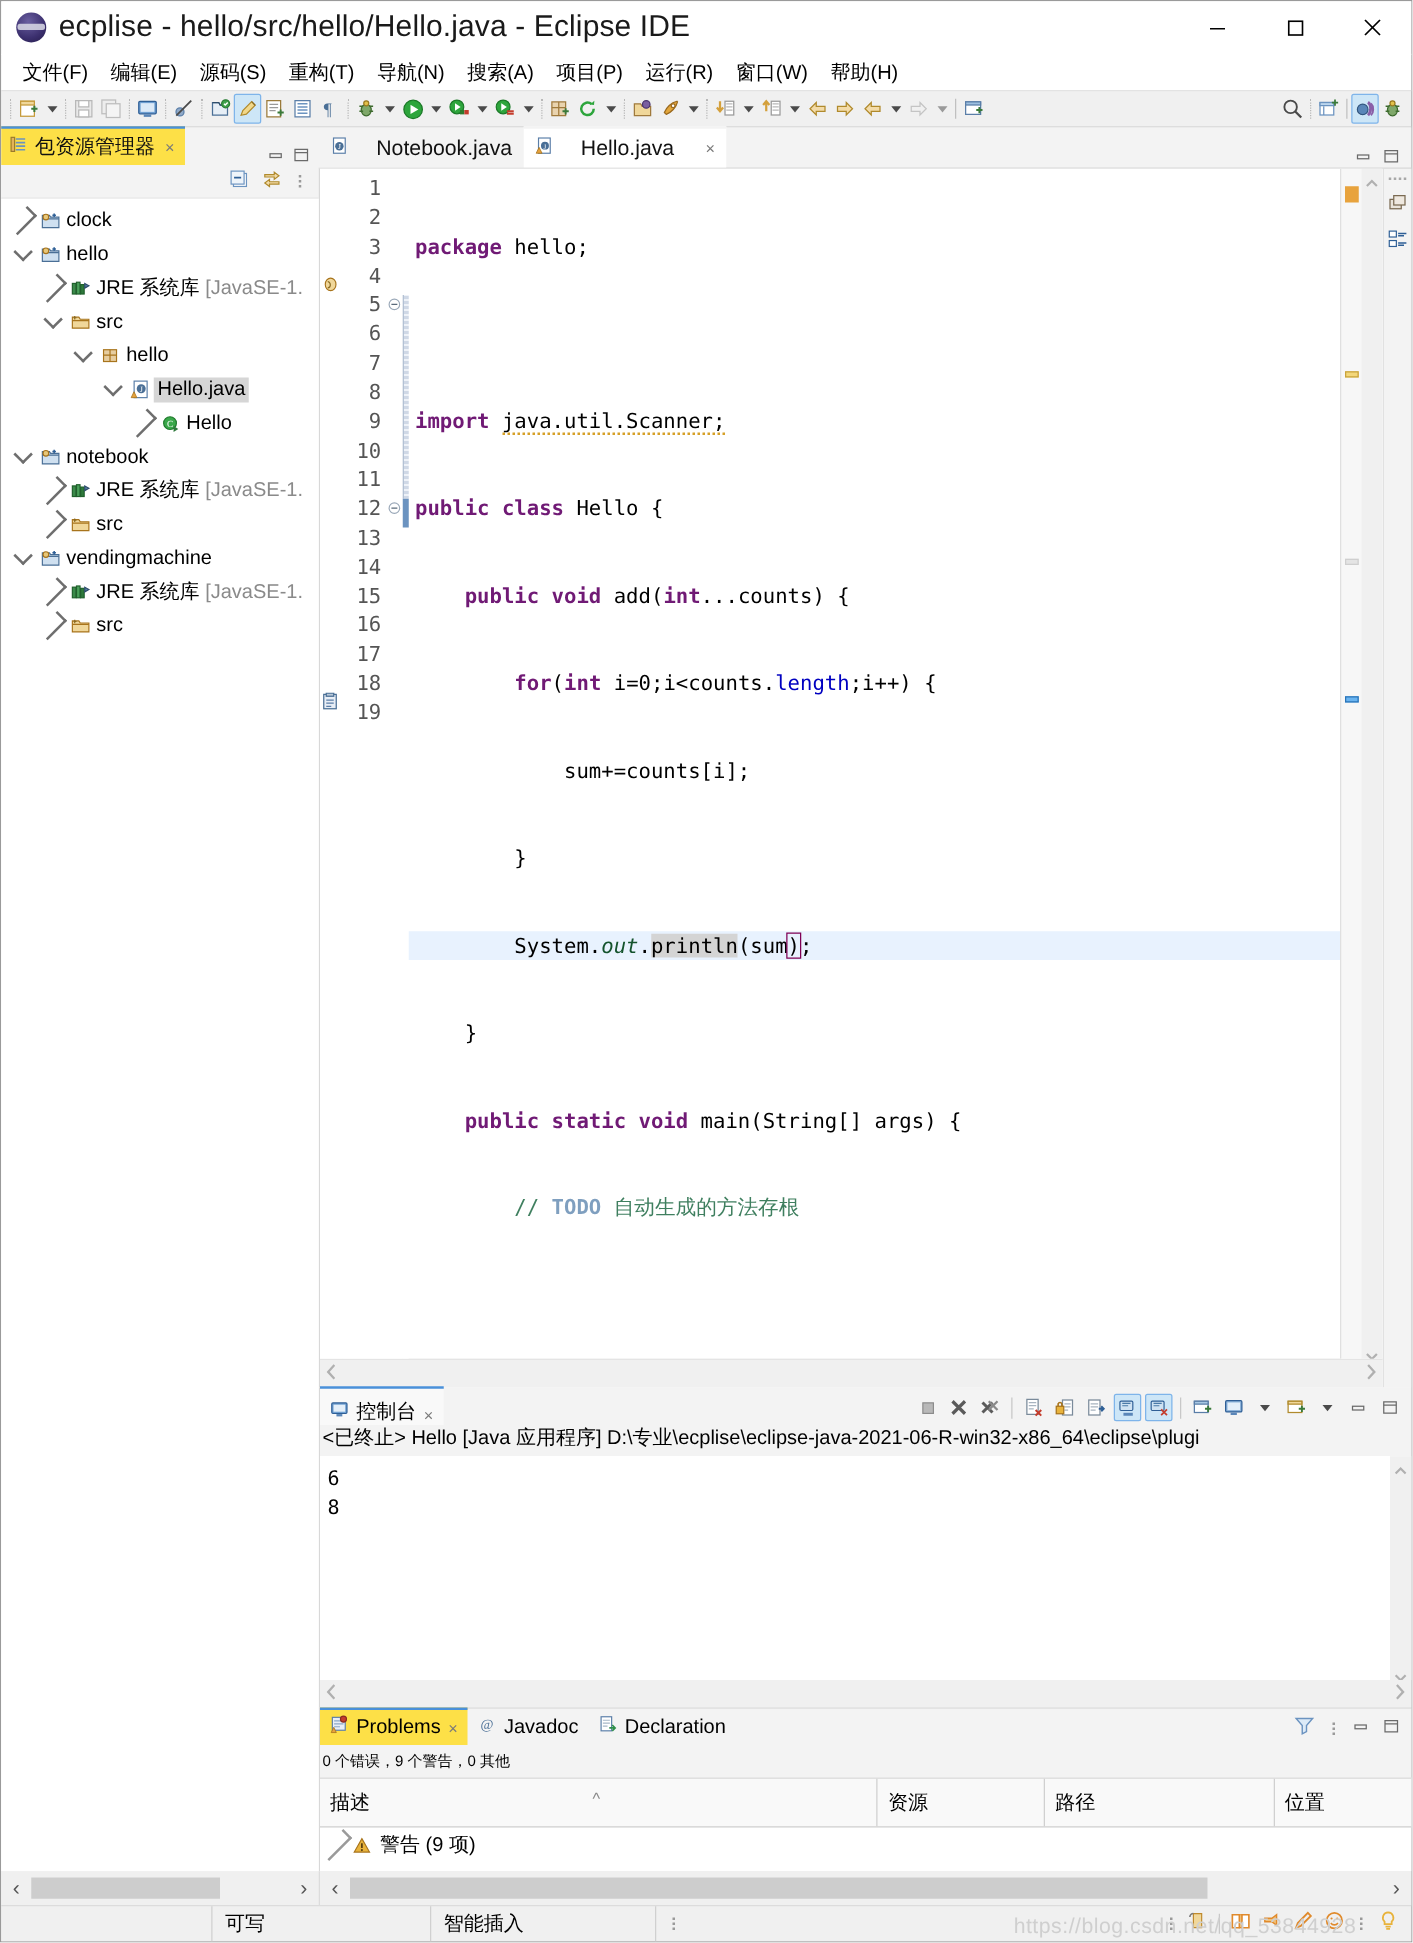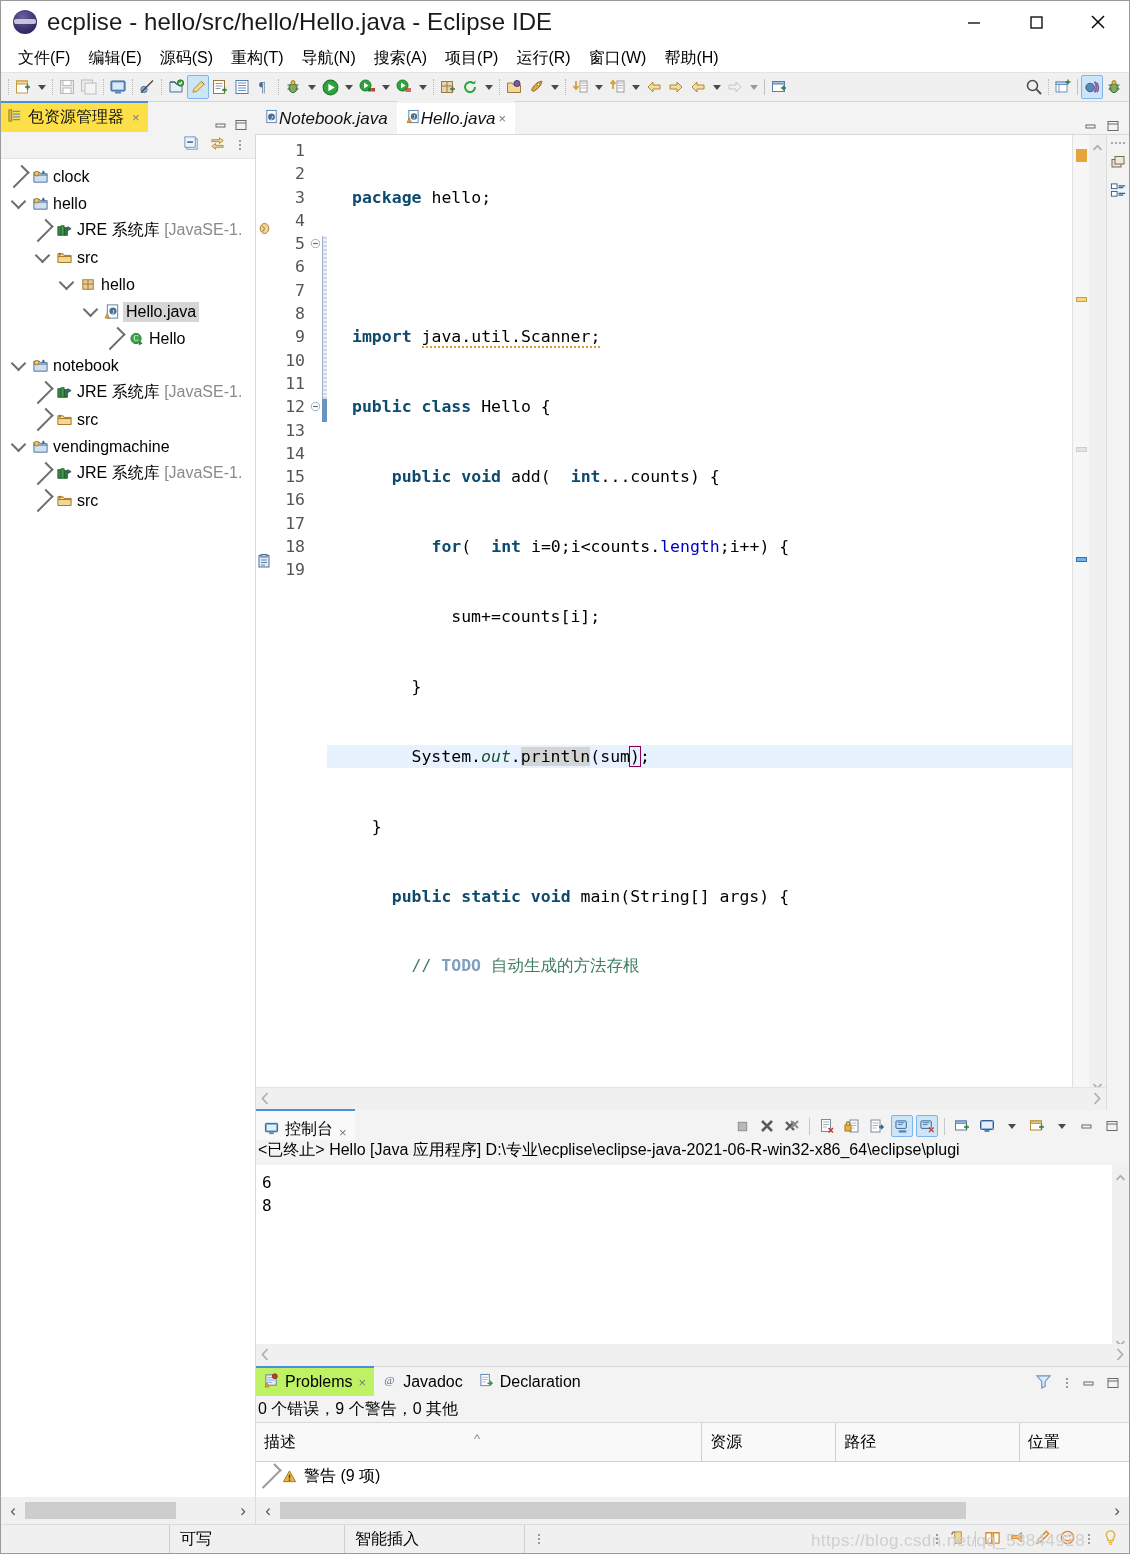--- a/index.html
+++ b/index.html
@@ -75,21 +75,21 @@
   .chev.right{transform:rotate(-45deg);}
   .chev.down{transform:rotate(45deg);margin-bottom:4px;}
   .tico{width:22px;flex:0 0 auto;display:flex;align-items:center;justify-content:center;}
   .tlabel{padding-left:2px;}
   .tlabel .dim{color:#8a8a8a;}
   .trow.selected .tlabel{background:#d6d6d6;padding:1px 3px;}
 
   
   .edtabs{height:32px;background:#f3f3f3;display:flex;align-items:flex-end;flex:0 0 auto;
           position:relative;border-bottom:1px solid #d8d8d8;}
-  .etab{height:31px;display:flex;align-items:center;gap:0;padding:0 9px;font-size:17px;color:#111;font-style:italic;}
+  .etab{height:31px;display:flex;align-items:center;gap:22px;padding:0 9px;font-size:17px;color:#111;}
   .etab.inactive{background:#f3f3f3;}
   .etab.active{background:#ffffff;border-top:2px solid #f3f3f3;}
   .etab .x{font-size:13px;color:#7a7a7a;margin-left:3px;}
   .edtab-actions{margin-left:auto;display:flex;align-items:center;gap:8px;padding:0 9px 4px 0;}
 
   .editorwrap{flex:1 1 auto;display:flex;min-height:0;background:#ffffff;
               border-left:1px solid #d8d8d8;}
   .editor{flex:1 1 auto;display:flex;flex-direction:column;min-width:0;position:relative;background:#fff;}
   .codearea{flex:1 1 auto;display:flex;min-height:0;overflow:hidden;position:relative;}
   .annoruler{width:18px;background:#ffffff;flex:0 0 auto;position:relative;}
@@ -97,21 +97,21 @@
           font-family:"DejaVu Sans Mono","Liberation Mono",monospace;font-size:16.5px;color:#555;padding-top:4px;}
   .foldcol{width:14px;flex:0 0 auto;background:#ffffff;padding-top:4px;position:relative;}
   .changebar{width:5px;flex:0 0 auto;background:#ffffff;padding-top:4px;}
   .code{flex:1 1 auto;min-width:0;padding-top:4px;position:relative;
         font-family:"DejaVu Sans Mono","Liberation Mono",monospace;font-size:16.5px;
         line-height:23.3px;white-space:pre;color:#000;}
   .gline{height:23.3px;line-height:23.3px;padding-right:3px;}
   .fline{height:23.3px;line-height:23.3px;display:flex;align-items:center;justify-content:center;}
   .cline{height:23.3px;line-height:23.3px;padding-left:5px;}
   .cline.hl{background:#e8f2fe;}
-  .kw{color:#0c4a6e;font-weight:bold;margin-left:20px;}
+  .kw{color:#701a75;font-weight:bold;}
   .fld{color:#0000c0;margin-top:20px;}
   .stat{color:#14532d;font-style:italic;}
   .cmt{color:#3f7f5f;}
   .tdo{color:#7f9fbf;font-weight:bold;}
   .occ{background:#d4d4d4;}
   .brk{outline:1px solid #7f0055;}
   .squiggle{border-bottom:2px dotted #d6a028;}
   .ovruler{width:16px;flex:0 0 auto;background:#f7f7f7;border-left:1px solid #e0e0e0;position:relative;}
   .mark{position:absolute;left:3px;width:11px;height:5px;}
   .vscroll{width:17px;flex:0 0 auto;background:#f0f0f0;display:flex;flex-direction:column;
@@ -137,24 +137,24 @@
         font-family:"DejaVu Sans Mono","Liberation Mono",monospace;font-size:16px;
         line-height:23px;color:#000;min-width:0;overflow:hidden;}
   .chscroll{height:22px;background:#f0f0f0;display:flex;align-items:center;
             justify-content:space-between;padding:0 5px;flex:0 0 auto;}
 
   
   .problems{height:130px;flex:0 0 auto;display:flex;flex-direction:column;background:#f3f3f3;
             border-left:1px solid #d8d8d8;border-top:1px solid #d8d8d8;}
   .ptabs{height:29px;display:flex;align-items:flex-end;background:#f3f3f3;}
   .ptab{height:28px;display:flex;align-items:center;gap:6px;padding:0 8px;font-size:16px;}
-  .ptab.active{background:#bef264;border-top:2px solid #4a90d9;}
+  .ptab.active{background:#fde047;border-top:2px solid #4a90d9;}
   .ptab .x{font-size:13px;color:#7a7a7a;}
   .ptools{margin-left:auto;display:flex;align-items:center;gap:10px;padding:0 9px 3px 0;}
-  .psummary{height:26px;font-size:16px;display:flex;align-items:center;padding-left:2px;background:#f3f3f3;}
+  .psummary{height:26px;font-size:12px;display:flex;align-items:center;padding-left:2px;background:#f3f3f3;}
   .ptable{flex:1 1 auto;display:flex;flex-direction:column;background:#fff;min-height:0;}
   .phead{height:38px;display:flex;align-items:center;background:#f9f9f9;
          border-top:1px solid #d8d8d8;border-bottom:1px solid #d0d0d0;font-size:16px;}
   .pcell{padding-left:8px;border-right:1px solid #d0d0d0;height:38px;display:flex;
          align-items:center;box-sizing:border-box;position:relative;}
   .prow{height:28px;display:flex;align-items:center;font-size:16px;}
 
   
   .botscrolls{height:27px;display:flex;flex:0 0 auto;background:#f0f0f0;}
   .sbar{display:flex;align-items:center;background:#f0f0f0;height:27px;position:relative;}

